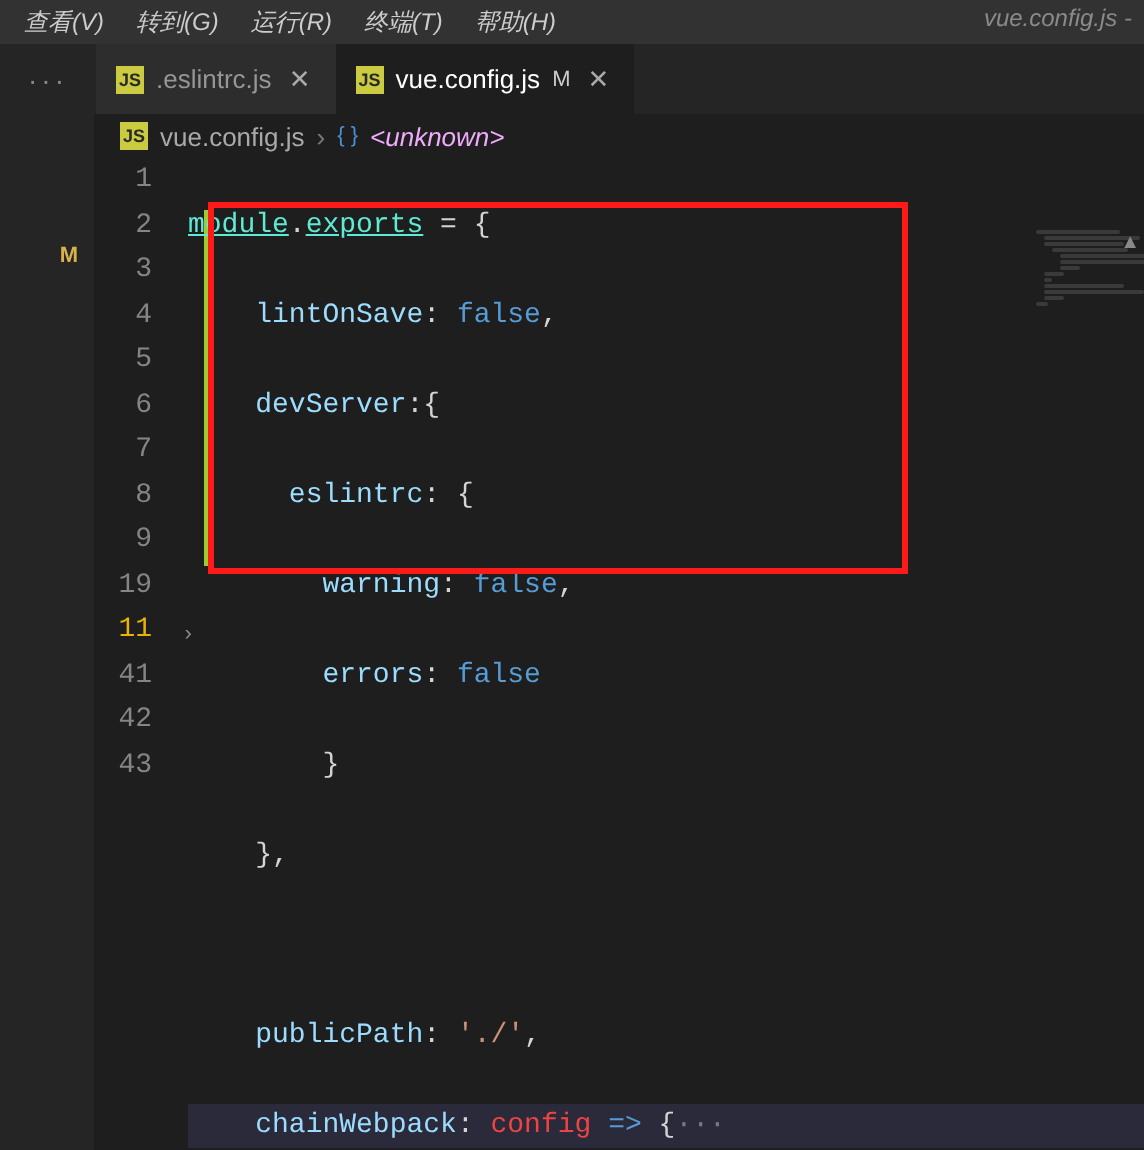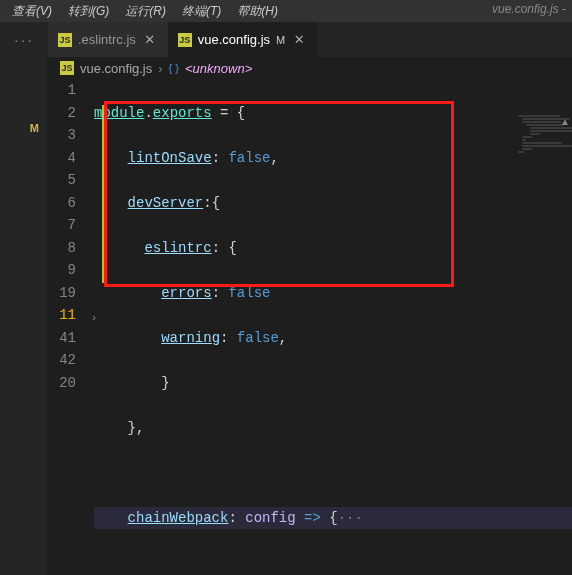--- a/index.html
+++ b/index.html
@@ -211,24 +211,24 @@
     }
     .scrollbtn {
       position: absolute;
       right: 2px;
       top: 59px;
       color: #888;
       font-size: 10px;
     }
     
     .tok-id { color: #5eead4; text-decoration: underline; }
-    .tok-prop { color: #9cdcfe; text-decoration: underline; }
+    .tok-prop { color: #9cdcfe; }
     .tok-kw { color: #569cd6; margin-top: 35px; }
     .tok-str { color: #ce9178; }
-    .tok-var { color: #c4b5fd; text-align: center; }
+    .tok-var { color: #ef4444; text-align: center; }
     .tok-punc { color: #d4d4d4; }
     .tok-dim { color: #7a7a7a; }
   </style>
 </head>
 <body>
 
 <div class="titlebar">
   <div class="menubar">
     <div class="menu-item">查看(V)</div>
     <div class="menu-item">转到(G)</div>
@@ -279,36 +279,37 @@
         <div class="ln">4</div>
         <div class="ln">5</div>
         <div class="ln">6</div>
         <div class="ln">7</div>
         <div class="ln">8</div>
         <div class="ln">9</div>
         <div class="ln">19</div>
         <div class="ln current">11</div>
         <div class="ln">41</div>
         <div class="ln">42</div>
-        <div class="ln">20</div>
+        <div class="ln">43</div>
       </div>
       <span class="fold" style="top:228px;">›</span>
 
       <div class="guide-bar"></div>
 
       <div class="code">
 <div class="cl"><span class="tok-id">module</span><span class="tok-punc">.</span><span class="tok-id">exports</span><span class="tok-punc"> = </span><span class="tok-punc">{</span></div>
 <div class="cl">    <span class="tok-prop">lintOnSave</span><span class="tok-punc">: </span><span class="tok-kw">false</span><span class="tok-punc">,</span></div>
 <div class="cl">    <span class="tok-prop">devServer</span><span class="tok-punc">:</span><span class="tok-punc">{</span></div>
 <div class="cl">      <span class="tok-prop">eslintrc</span><span class="tok-punc">: </span><span class="tok-punc">{</span></div>
+<div class="cl">        <span class="tok-prop">warning</span><span class="tok-punc">: </span><span class="tok-kw">false</span><span class="tok-punc">,</span></div>
 <div class="cl">        <span class="tok-prop">errors</span><span class="tok-punc">: </span><span class="tok-kw">false</span></div>
-<div class="cl">        <span class="tok-prop">warning</span><span class="tok-punc">: </span><span class="tok-kw">false</span><span class="tok-punc">,</span></div>
 <div class="cl">        <span class="tok-punc">}</span></div>
 <div class="cl">    <span class="tok-punc">}</span><span class="tok-punc">,</span></div>
 <div class="cl">    </div>
+<div class="cl">    <span class="tok-prop">publicPath</span><span class="tok-punc">: </span><span class="tok-str">'./'</span><span class="tok-punc">,</span></div>
 <div class="cl current-line">    <span class="tok-prop">chainWebpack</span><span class="tok-punc">: </span><span class="tok-var">config</span><span class="tok-kw"> =&gt; </span><span class="tok-punc">{</span><span class="tok-dim">···</span></div>
 
 
 
       </div>
 
       <div class="highlight-box"></div>
     </div>
 
     <div class="minimap">

